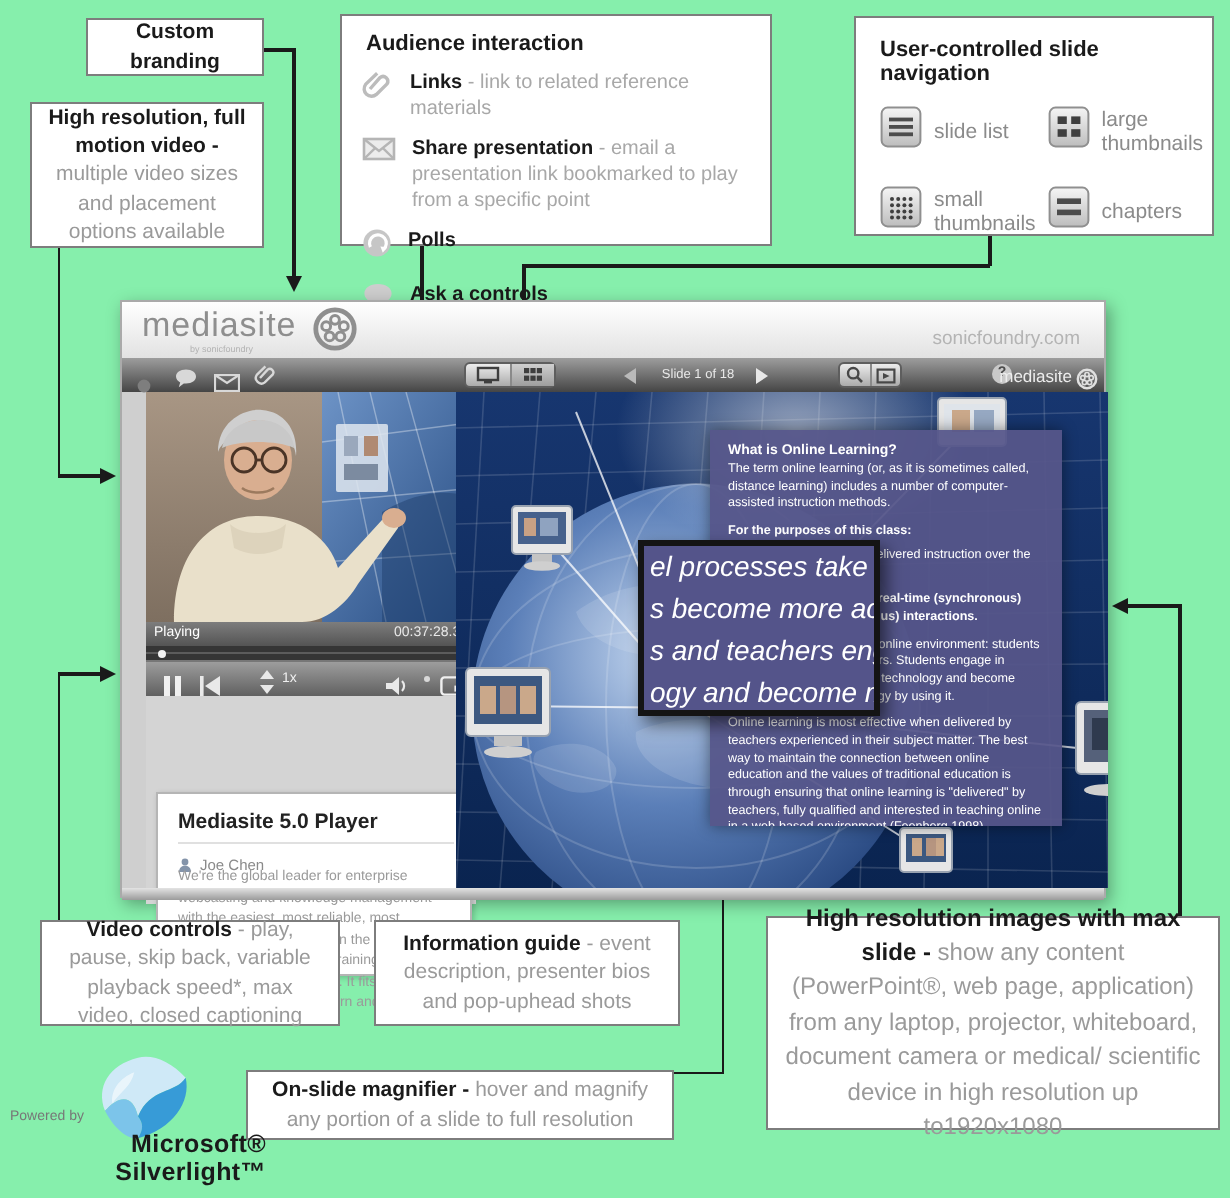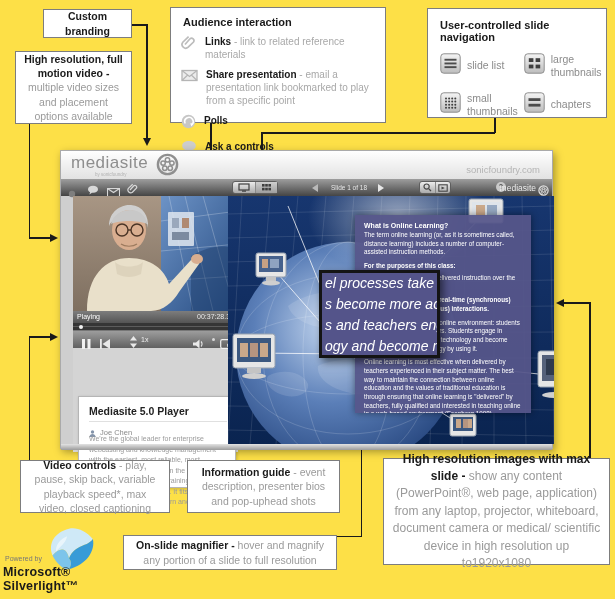--- a/index.html
+++ b/index.html
@@ -1,16 +1,16 @@
 <!DOCTYPE html>
 <html><head>
 <meta charset="utf-8">
 <style>
   html,body{margin:0;padding:0;background:#fff;}
-  #canvas{position:relative;width:615px;height:599px;background:#fde047;
+  #canvas{position:relative;width:615px;height:599px;background:#86efac;
           font-family:"Liberation Sans",sans-serif;overflow:hidden;}
   
   .cbox{position:absolute;background:#fff;border:1.5px solid #7d7d7d;box-sizing:border-box;
         display:flex;align-items:center;justify-content:center;text-align:center;}
   .cbox .t{font-weight:bold;color:#1a1a1a;}
   .cbox .d{color:#9a9a9a;font-weight:normal;}
   .ctext{font-size:10.5px;line-height:1.35;padding:4px 8px;}
   
   .hline,.vline{position:absolute;background:#1a1a1a;}
   .hline{height:1.5px;} .vline{width:1.5px;}
@@ -511,16 +511,16 @@
   <div id="silverlight">
     <span style="position:absolute;left:38px;top:0;">
       <svg width="56" height="44" viewBox="0 0 60 48">
         <path d="M30 2 C14 6 7 18 12 31 C19 23 27 21 30 34 C37 18 50 22 56 13 C48 4 38 0 30 2 Z" fill="#cfe9f7"></path>
         <path d="M30 34 C27 21 19 23 12 31 C17 41 25 47 30 46 C33 41 33 38 30 34 Z" fill="#7cc4ea"></path>
         <path d="M30 34 C37 18 50 22 56 13 C59 26 49 41 30 46 C33 41 33 38 30 34 Z" fill="#379bd7"></path>
         <path d="M28 10 C20 13 15 20 16 27 C21 20 26 18 28 10 Z" fill="#ffffff" opacity=".55"></path>
       </svg>
     </span>
     <div style="position:absolute;left:2px;top:28px;font-size:7px;color:#777;">Powered by</div>
-    <div style="position:absolute;left:0;top:38px;font-size:12.5px;font-weight:bold;color:#1a1a1a;letter-spacing:.2px;">Microsoft® Silverlight™</div>
+    <div style="position:absolute;left:0;top:38px;font-size:12.5px;font-weight:bold;color:#1a1a1a;letter-spacing:.2px;text-align:right;">Microsoft® Silverlight™</div>
   </div>
 
 </div>
 
 </body></html>

